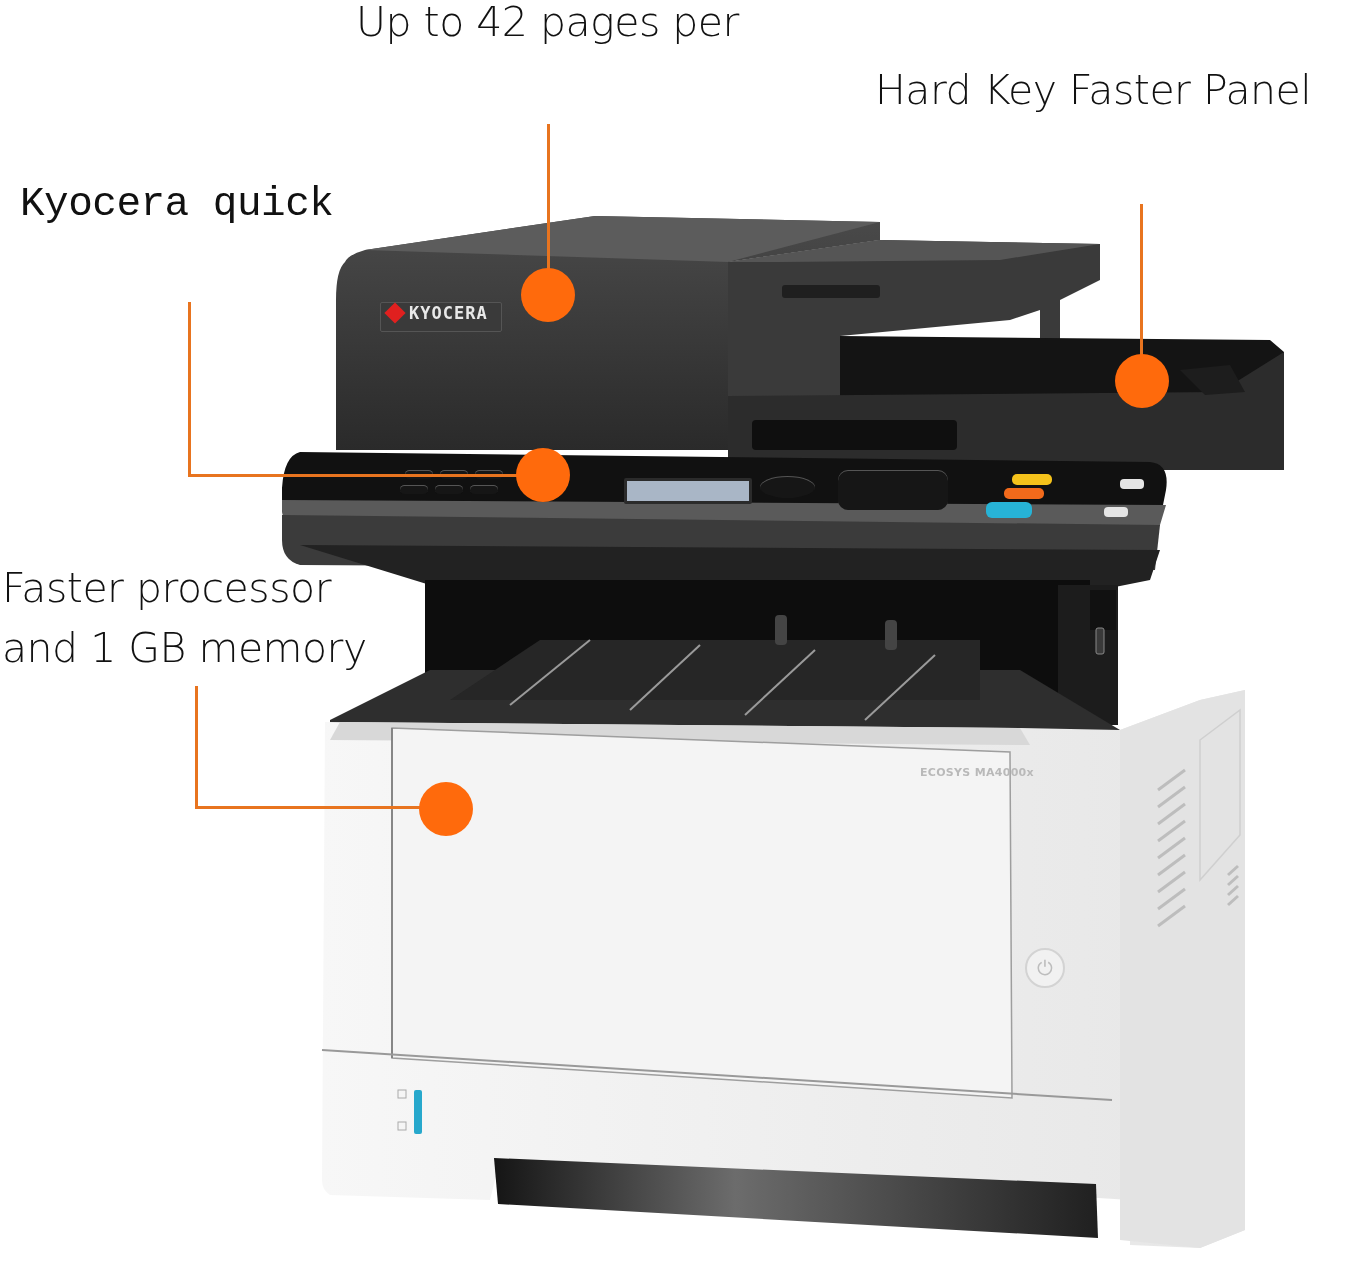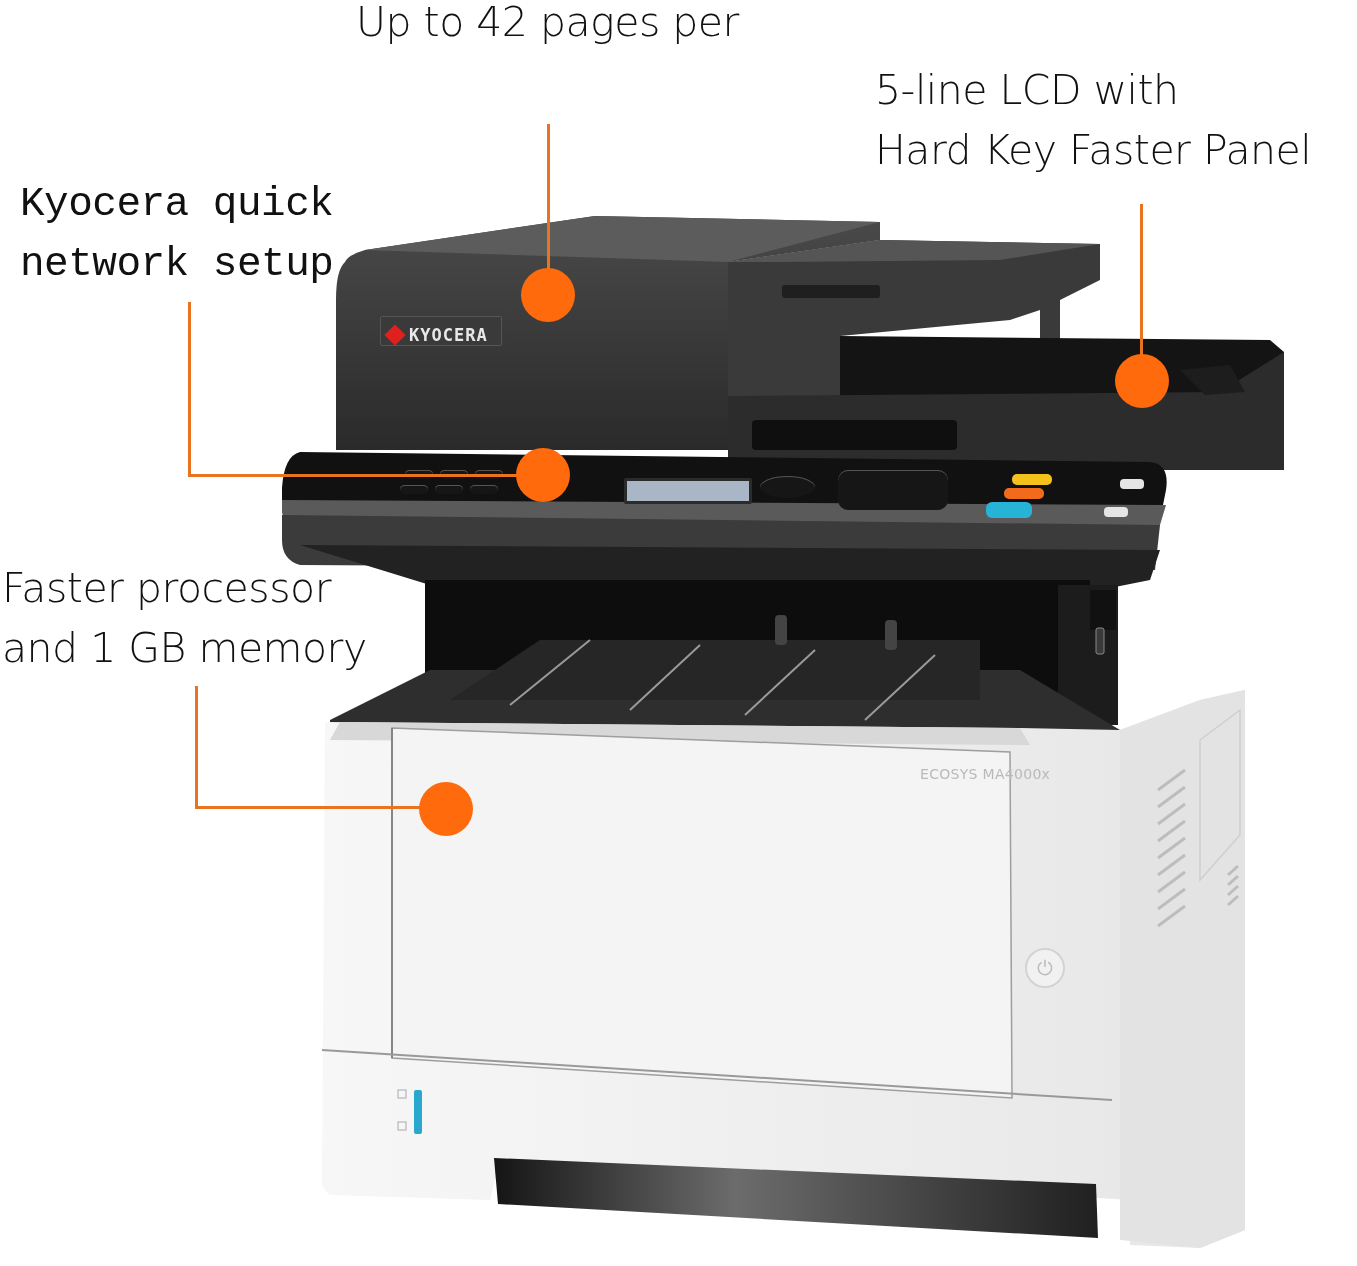--- a/index.html
+++ b/index.html
@@ -4,24 +4,24 @@
 <style>
   html, body { margin:0; padding:0; background:#ffffff; }
   body { width:1357px; height:1266px; position:relative; overflow:hidden;
          font-family:"DejaVu Sans", "Liberation Sans", sans-serif; }
   .label { position:absolute; color:#111; font-size:41px; line-height:60px; font-weight:300; letter-spacing:-0.5px; white-space:nowrap; }
   .label span { display:block; }
   .leader { position:absolute; background:#e8741f; }
   .dot { position:absolute; width:54px; height:54px; border-radius:50%; background:#ff6a0c; z-index:20; }
   .scene { position:absolute; left:0; top:0; width:1357px; height:1266px; }
   .abs { position:absolute; }
-  .brand { position:absolute; left:380px; top:316px; width:122px; height:30px; background:#3a3a3a; border:1px solid #555; border-radius:2px; display:flex; align-items:flex-end; gap:4px; padding-left:4px; box-sizing:border-box; }
+  .brand { position:absolute; left:380px; top:302px; width:122px; height:30px; background:#3a3a3a; border:1px solid #555; border-radius:2px; display:flex; align-items:flex-start; gap:4px; padding-left:4px; box-sizing:border-box; }
   .brand-mark { width:20px; height:20px; background:#e0201f; transform:rotate(45deg) scale(.75); }
   .brand-text { color:#e8e8e8; font-family:"DejaVu Sans Mono", monospace; font-size:17px; font-weight:bold; letter-spacing:1px; }
-  .model { position:absolute; left:920px; top:766px; color:#b9b9b9; font-size:14px; font-weight:normal; letter-spacing:.3px; }
+  .model { position:absolute; left:920px; top:766px; color:#b9b9b9; font-size:11px; font-weight:bold; letter-spacing:.3px; }
   .key { position:absolute; background:#161616; border-radius:6px; box-shadow:0 1px 0 #555 inset; }
   .lcd { position:absolute; left:624px; top:478px; width:122px; height:20px; background:#a9b6c6; border:3px solid #2b2b2b; border-radius:2px; }
   .power { position:absolute; left:1025px; top:948px; width:40px; height:40px; border-radius:50%; border:2px solid #d3d3d3; background:#f1f1f1; box-sizing:border-box; display:flex; align-items:center; justify-content:center; color:#bdbdbd; font-size:20px; }
 </style>
 </head>
 <body>
 
 <div class="scene">
   <svg width="1357" height="1266" viewBox="0 0 1357 1266">
     <defs>
@@ -135,26 +135,24 @@
   </div>
 
   <span class="model">ECOSYS MA4000x</span>
   <div class="power">⏻</div>
 </div>
 
 <div class="label" style="left:356px;top:-8px;">
   <span>Up to 42 pages per</span>
 </div>
 <div class="label" style="left:875px;top:60px;">
-  <span>5-line LCD with</span>
   <span>Hard Key Faster Panel</span>
 </div>
 <div class="label" style="left:20px;top:174px;font-family:Liberation Mono, monospace;">
   <span>Kyocera quick</span>
-  <span>network setup</span>
 </div>
 <div class="label" style="left:2px;top:558px;">
   <span>Faster processor</span>
   <span>and 1 GB memory</span>
 </div>
 
 <div class="leader" style="left:547px;top:124px;width:3px;height:148px;"></div>
 <div class="leader" style="left:1140px;top:204px;width:3px;height:152px;"></div>
 <div class="leader" style="left:188px;top:302px;width:3px;height:174px;"></div>
 <div class="leader" style="left:188px;top:474px;width:330px;height:3px;"></div>

